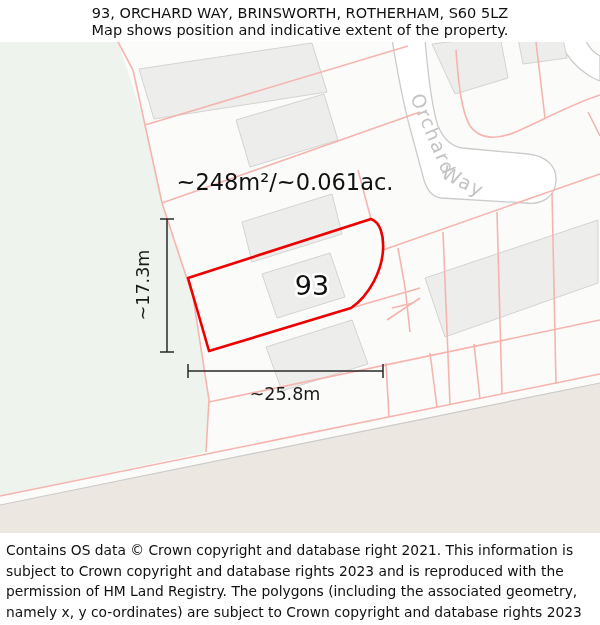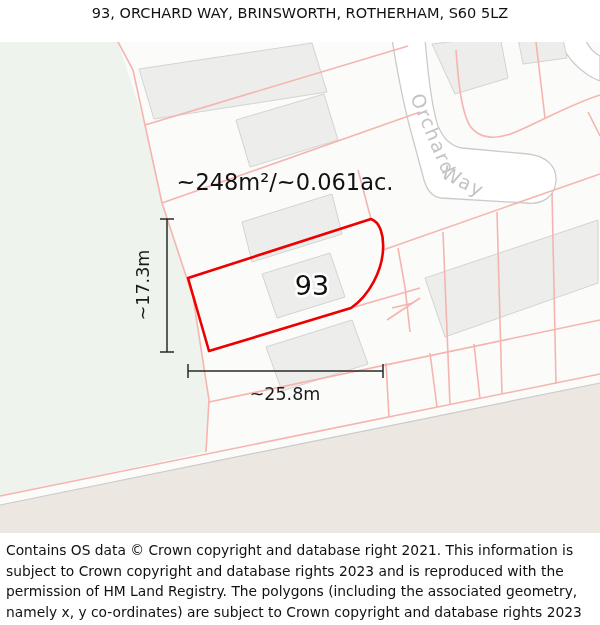--- a/index.html
+++ b/index.html
@@ -16,20 +16,21 @@
     width: 600px; box-sizing: border-box;
     padding: 7px 6px 0 6px;
     font-size: 13.8px; line-height: 20.5px; color: #111;
   }
 </style>
 </head>
 <body>
 
 <div class="header">
   <div>93, ORCHARD WAY, BRINSWORTH, ROTHERHAM, S60 5LZ</div>
+  <div>Map shows position and indicative extent of the property.</div>
 </div>
 
 <div class="map-wrap">
 <svg width="600" height="491" viewBox="0 0 600 491">
 
   <rect x="0" y="0" width="600" height="491" fill="#fbfbfa"></rect>
 
   <path d="M0,0 L118,0 L145,83 L162,161 L193,255 L209,358 L206,410 L0,454 Z" fill="#eef4ed"></path>
 
   <path d="M0,463 L600,341 L600,491 L0,491 Z" fill="#ece7e1"></path>

